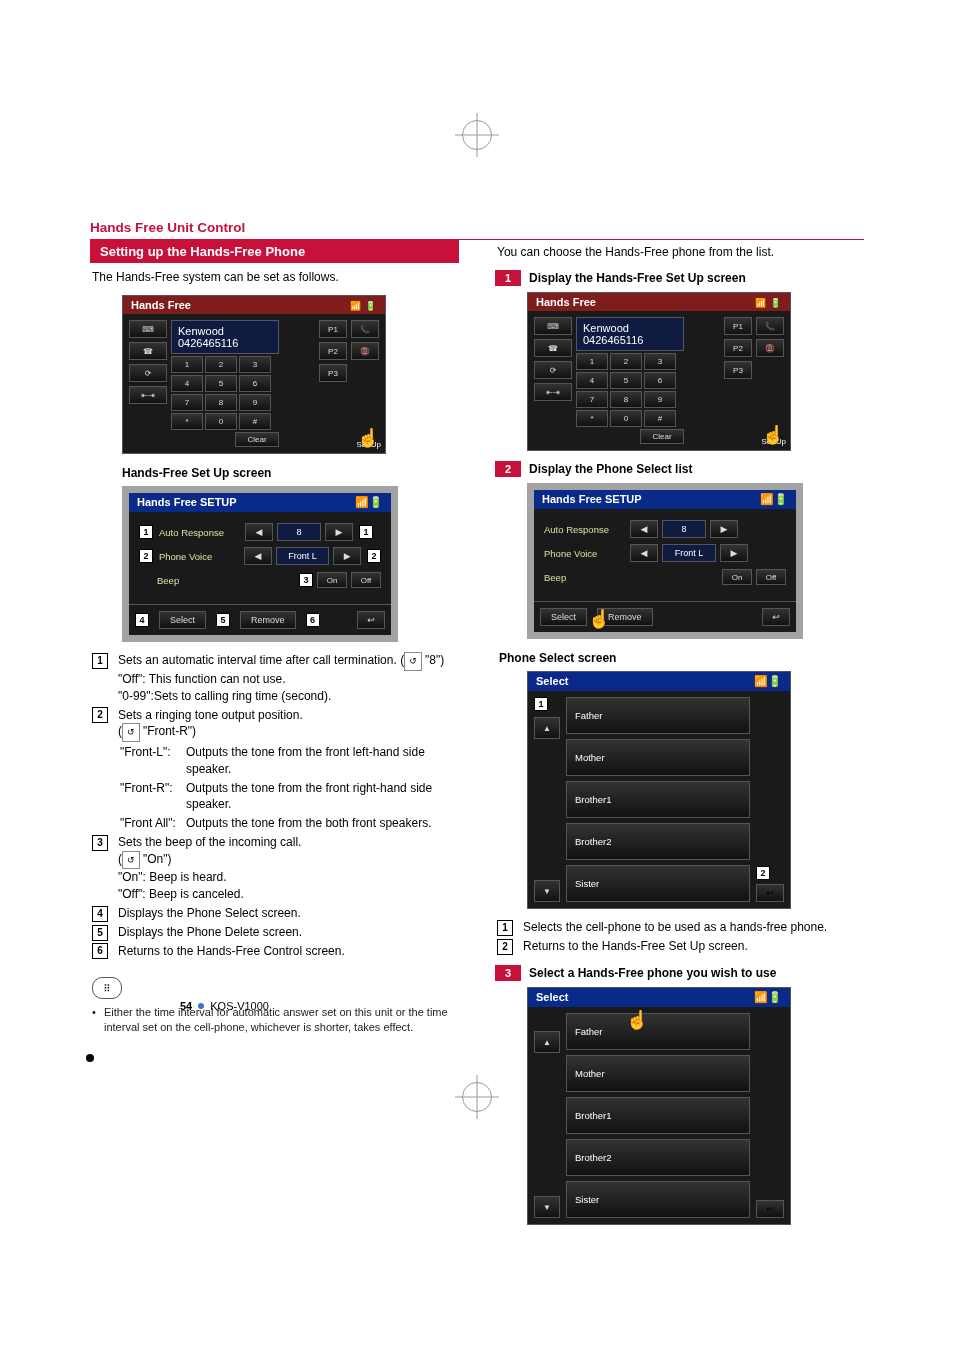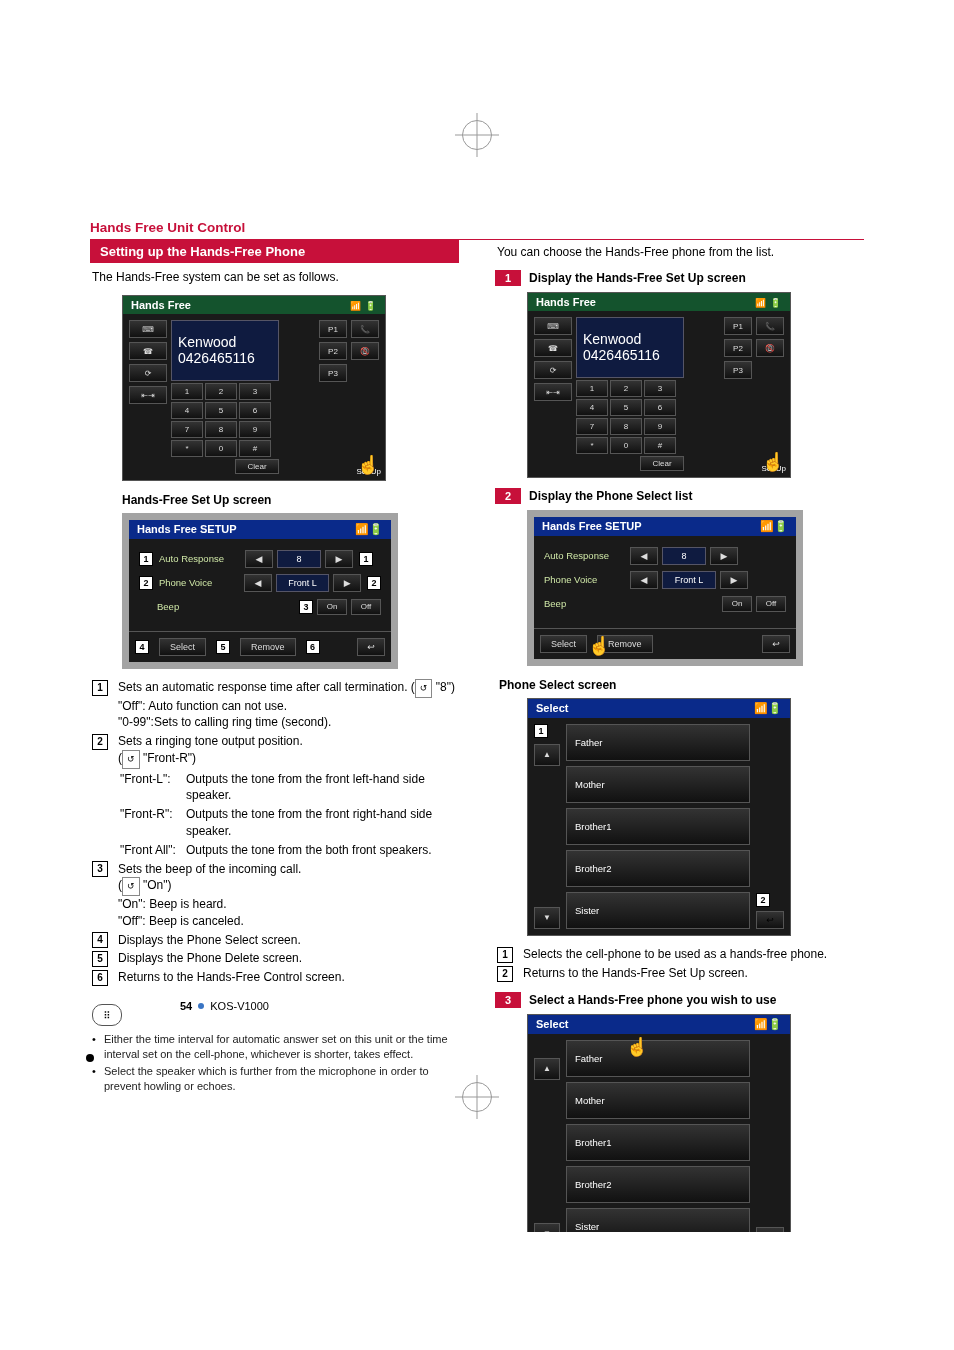--- a/index.html
+++ b/index.html
@@ -108,21 +108,21 @@
   .shot {
     margin: 4px 0 10px 32px;
     background: #1a1a1a;
     color: #ddd;
     width: 262px;
     border: 1px solid #555;
     font-size: 9px;
     position: relative;
   }
   .shot .topbar {
-    background: #14532d;
+    background: #7f1d1d;
     color: #fff;
     font-weight: bold;
     padding: 3px 8px;
     font-size: 11px;
     display: flex;
     justify-content: space-between;
     align-items: center;
   }
   .shot .topbar .icons span {
     font-size: 9px; margin-left: 4px; color: #cde;
@@ -147,23 +147,23 @@
   .keypad {
     display: grid;
     grid-template-columns: repeat(3, 30px);
     grid-auto-rows: 15px;
     gap: 4px;
   }
   .keypad .dkbtn { width: 30px; height: 15px; }
   .namebox {
     background: #0f1b40;
     border: 1px solid #556;
-    padding: 14px 6px;
+    padding: 4px 6px;
     color: #fff;
-    font-size: 14px;
+    font-size: 11px;
     line-height: 1.1;
     margin-bottom: 2px;
     width: 94px;
   }
   .rbtns {
     display: flex; flex-direction: column; gap: 4px; margin-left: auto;
   }
   .rbtns .row { display: flex; gap: 4px; }
   .clearbtn {
     width: 42px; height: 13px;
@@ -474,23 +474,23 @@
           <span class="callout-sm">6</span>
           <div class="returnbtn">↩</div>
         </div>
       </div>
 
       
       <div class="desc-block">
         <div class="hang">
             <span class="bullet"><span class="callout">1</span></span>
           <div class="body">
-            <span>Sets an automatic response time after call termination.</span>
+            <span>Sets an automatic interval time after call termination.</span>
             (<span class="reset-icon-box">↺</span> <span>"8"</span>)
-            <div><span>"Off":</span> <span>Auto function can not use.</span></div>
+            <div><span>"Off":</span> <span>This function can not use.</span></div>
             <div><span>"0-99":</span><span>Sets to calling ring time (second).</span></div>
           </div>
         </div>
 
         <div class="hang">
             <span class="bullet"><span class="callout">2</span></span>
           <div class="body">
             <span>Sets a ringing tone output position.</span><br>
             (<span class="reset-icon-box">↺</span> <span>"Front-R"</span>)
           </div>
@@ -528,21 +528,20 @@
           </div>
         <div class="hang">
             <span class="bullet"><span class="callout">6</span></span>
             <div class="body">Returns to the Hands-Free Control screen.</div>
           </div>
       </div>
 
       <div class="notes-icon">⠿</div>
       <ul class="notes">
         <li>Either the time interval for automatic answer set on this unit or the time interval set on the cell-phone, whichever is shorter, takes effect.</li>
-        <li>Select the speaker which is further from the microphone in order to prevent howling or echoes.</li>
       </ul>
     </div>
 
     <div class="col">
       <div class="intro">You can choose the Hands-Free phone from the list.</div>
 
       <div class="step-row">
         <span class="step-num">1</span>
         <span class="step-text">Display the Hands-Free Set Up screen</span>
       </div>

